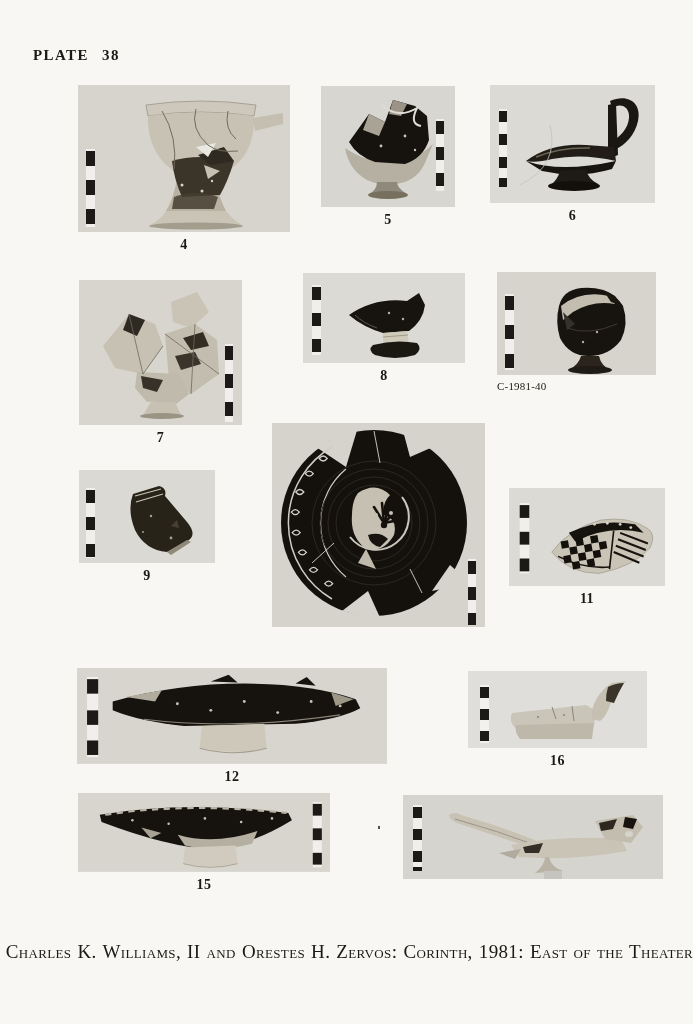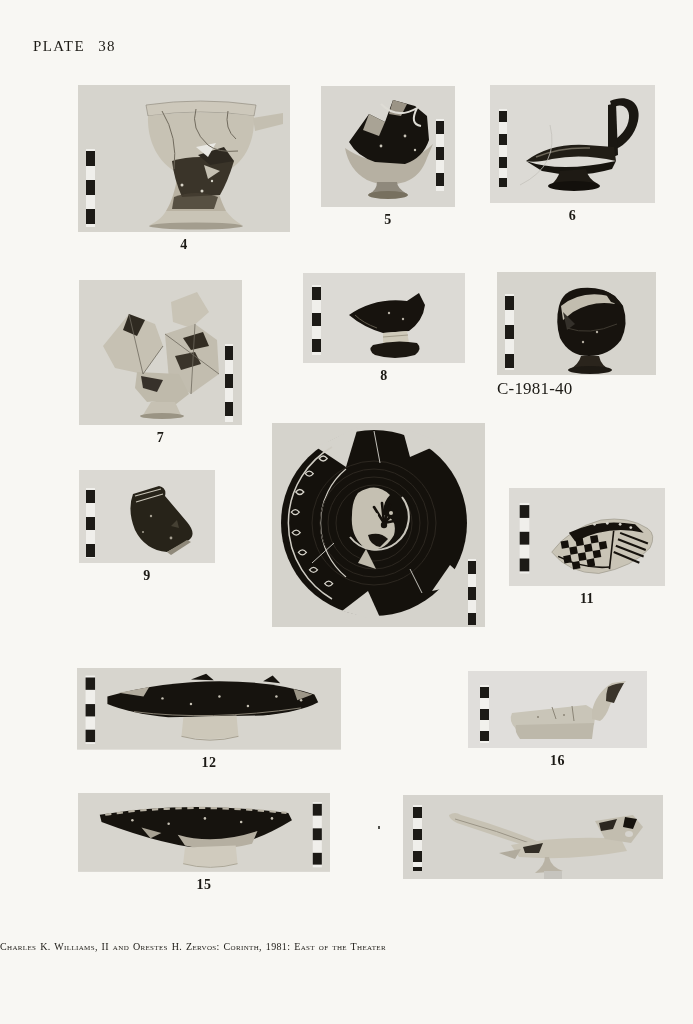--- a/index.html
+++ b/index.html
@@ -2,36 +2,36 @@
 <html><head>
 <meta charset="utf-8">
 <style>
   html,body{margin:0;padding:0;}
   body{
     width:693px;height:1024px;position:relative;overflow:hidden;
     background:#f8f7f3;color:#1c1a15;
     font-family:"Liberation Serif", serif;
   }
   .plate-label{
-    position:absolute;left:33px;top:38px;
-    font-size:15px;letter-spacing:1.4px;word-spacing:8px;
+    position:absolute;left:33px;top:47px;
+    font-size:15px;letter-spacing:1.4px;word-spacing:8px;font-weight:bold;
   }
   .photo-fig{position:absolute;margin:0;padding:0;}
   .photo{width:100%;line-height:0;}
   .photo svg{display:block;width:100%;height:auto;}
   .fig-label{
     text-align:center;font-weight:bold;font-size:14px;
     margin-top:5px;letter-spacing:0.5px;line-height:1.1;
   }
   .fig-label.inv-id{
-    text-align:left;font-weight:normal;font-size:17px;letter-spacing:0.2px;
+    text-align:left;font-weight:normal;font-size:11px;letter-spacing:0.2px;
   }
   .caption{
-    position:absolute;left:0;right:0;top:941px;text-align:left;
-    font-variant:small-caps;font-size:10px;letter-spacing:0.35px;word-spacing:1px;
+    position:absolute;left:0;right:0;top:941px;text-align:right;
+    font-variant:small-caps;font-size:19px;letter-spacing:0.35px;word-spacing:1px;
   }
   .dot-mark{position:absolute;left:378px;top:826px;width:2px;height:3px;background:#50504b;}
 </style>
 </head>
 <body>
 
 <div class="plate-label">PLATE 38</div>
 
 <figure class="photo-fig" style="left:78px;top:85px;width:212px;">
   <div class="photo">
@@ -311,21 +311,21 @@
             <path d="M98,60 L122,70"></path>
         </g>
         <path d="M98,40 L94,76" stroke="#16120d" stroke-width="1.5" fill="none"></path>
         <path d="M46,64 Q70,76 94,74" stroke="#16120d" stroke-width="1.5" fill="none"></path>
       </g>
     </svg>
   </div>
   <figcaption class="fig-label">11</figcaption>
 </figure>
 
-<figure class="photo-fig" style="left:77px;top:668px;width:264px;">
+<figure class="photo-fig" style="left:77px;top:668px;width:310px;">
   <div class="photo">
     <svg viewBox="0 0 278 86">
       <rect width="278" height="86" fill="#d7d5ce"></rect>
       <g>
         <rect x="9" y="8" width="10" height="72" fill="#f0efeb"></rect>
         <rect x="9" y="10" width="10" height="13" fill="#1c1a16"></rect>
         <rect x="9" y="38" width="10" height="13" fill="#1c1a16"></rect>
         <rect x="9" y="65" width="10" height="13" fill="#1c1a16"></rect>
       </g>
       <g>

